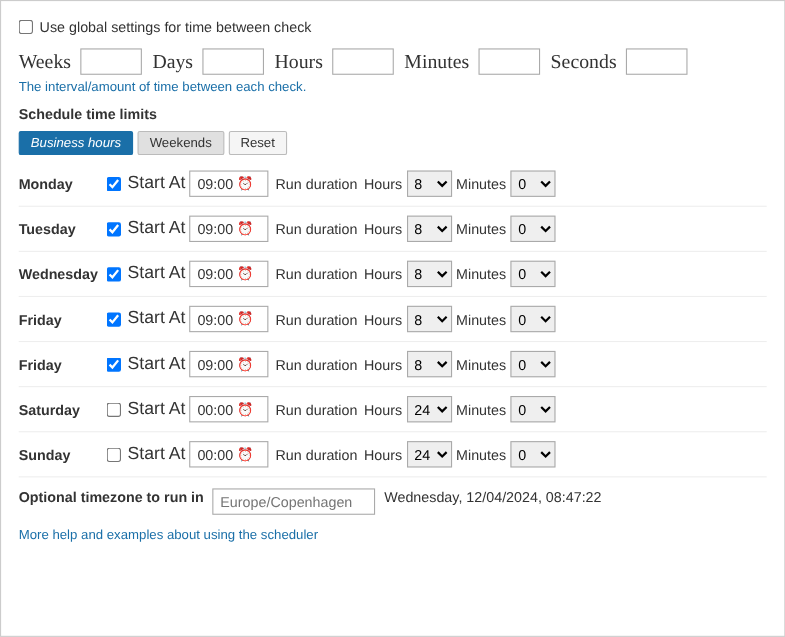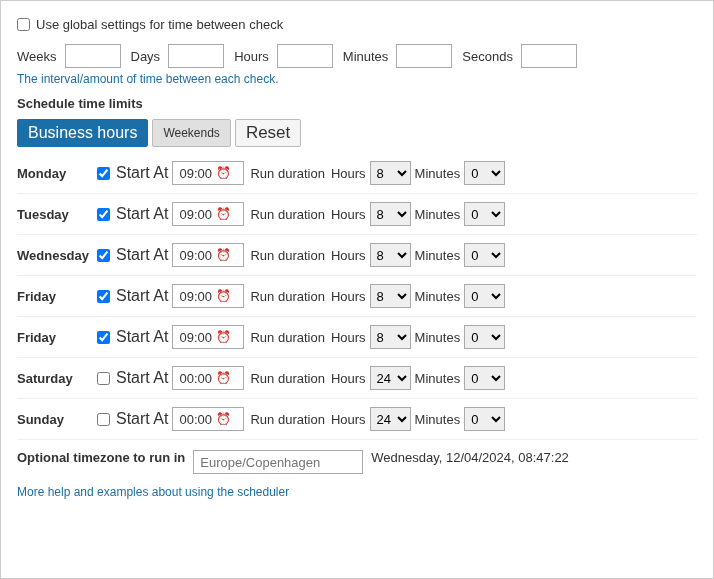--- a/index.html
+++ b/index.html
@@ -10,21 +10,21 @@
       color: #333;
     }
     .container {
       width: 714px;
       min-height: 579px;
       border: 1px solid #ccc;
       padding: 16px;
       background: #fff;
     }
     .section { margin-bottom: 10px; }
-    .small-label { font-size: 13px; margin-right: 4px; }
+    .small-label { font-size: 18px; margin-right: 4px; font-family: Liberation Serif, serif; }
 
     
     .global-check-row { display: flex; align-items: center; gap: 6px; margin-bottom: 12px; }
 
     
     .tbc-title { font-weight: bold; margin-bottom: 6px; }
     .tbc-row { display: flex; align-items: center; gap: 4px; margin-bottom: 4px; }
     .tbc-input {
       width: 56px;
       border: 1px solid #aaa;
@@ -39,39 +39,40 @@
     .scheduler-link { color: #1a6fa8; font-size: 12px; text-decoration: none; margin-left: 30px; }
 
     
     .sched-title { font-weight: bold; margin-bottom: 8px; }
     .sched-buttons { display: flex; gap: 4px; margin-bottom: 14px; }
     .btn-blue {
       background: #1a6fa8;
       color: #fff;
       border: 1px solid #1a6fa8;
       padding: 3px 10px;
-      font-size: 16px;
+      font-size: 12px;
       cursor: pointer;
       border-radius: 2px;
+      font-style: italic;
     }
     .btn-gray {
       background: #e0e0e0;
       color: #333;
       border: 1px solid #bbb;
       padding: 3px 10px;
       font-size: 12px;
       cursor: pointer;
       border-radius: 2px;
     }
     .btn-reset {
       background: #f5f5f5;
       color: #333;
       border: 1px solid #bbb;
       padding: 3px 10px;
-      font-size: 17px;
+      font-size: 12px;
       cursor: pointer;
       border-radius: 2px;
     }
 
     
     .day-row {
       display: flex;
       align-items: center;
       margin-bottom: 8px;
       padding-bottom: 8px;
@@ -113,21 +114,21 @@
     }
 
     
     .tz-row { display: flex; gap: 8px; margin-top: 10px; margin-bottom: 10px; }
     .tz-label { font-weight: bold; font-size: 13px; }
     .tz-input {
       border: 1px solid #aaa;
       padding: 2px 6px;
       font-size: 13px;
       height: 24px;
-      width: 170px;
+      width: 148px;
       color: #999;
     }
     .tz-datetime { font-size: 13px; color: #333; }
 
     
     .more-help { color: #1a6fa8; font-size: 12px; text-decoration: none; }
 
     
     .cal-icon {
       display: inline-block;

